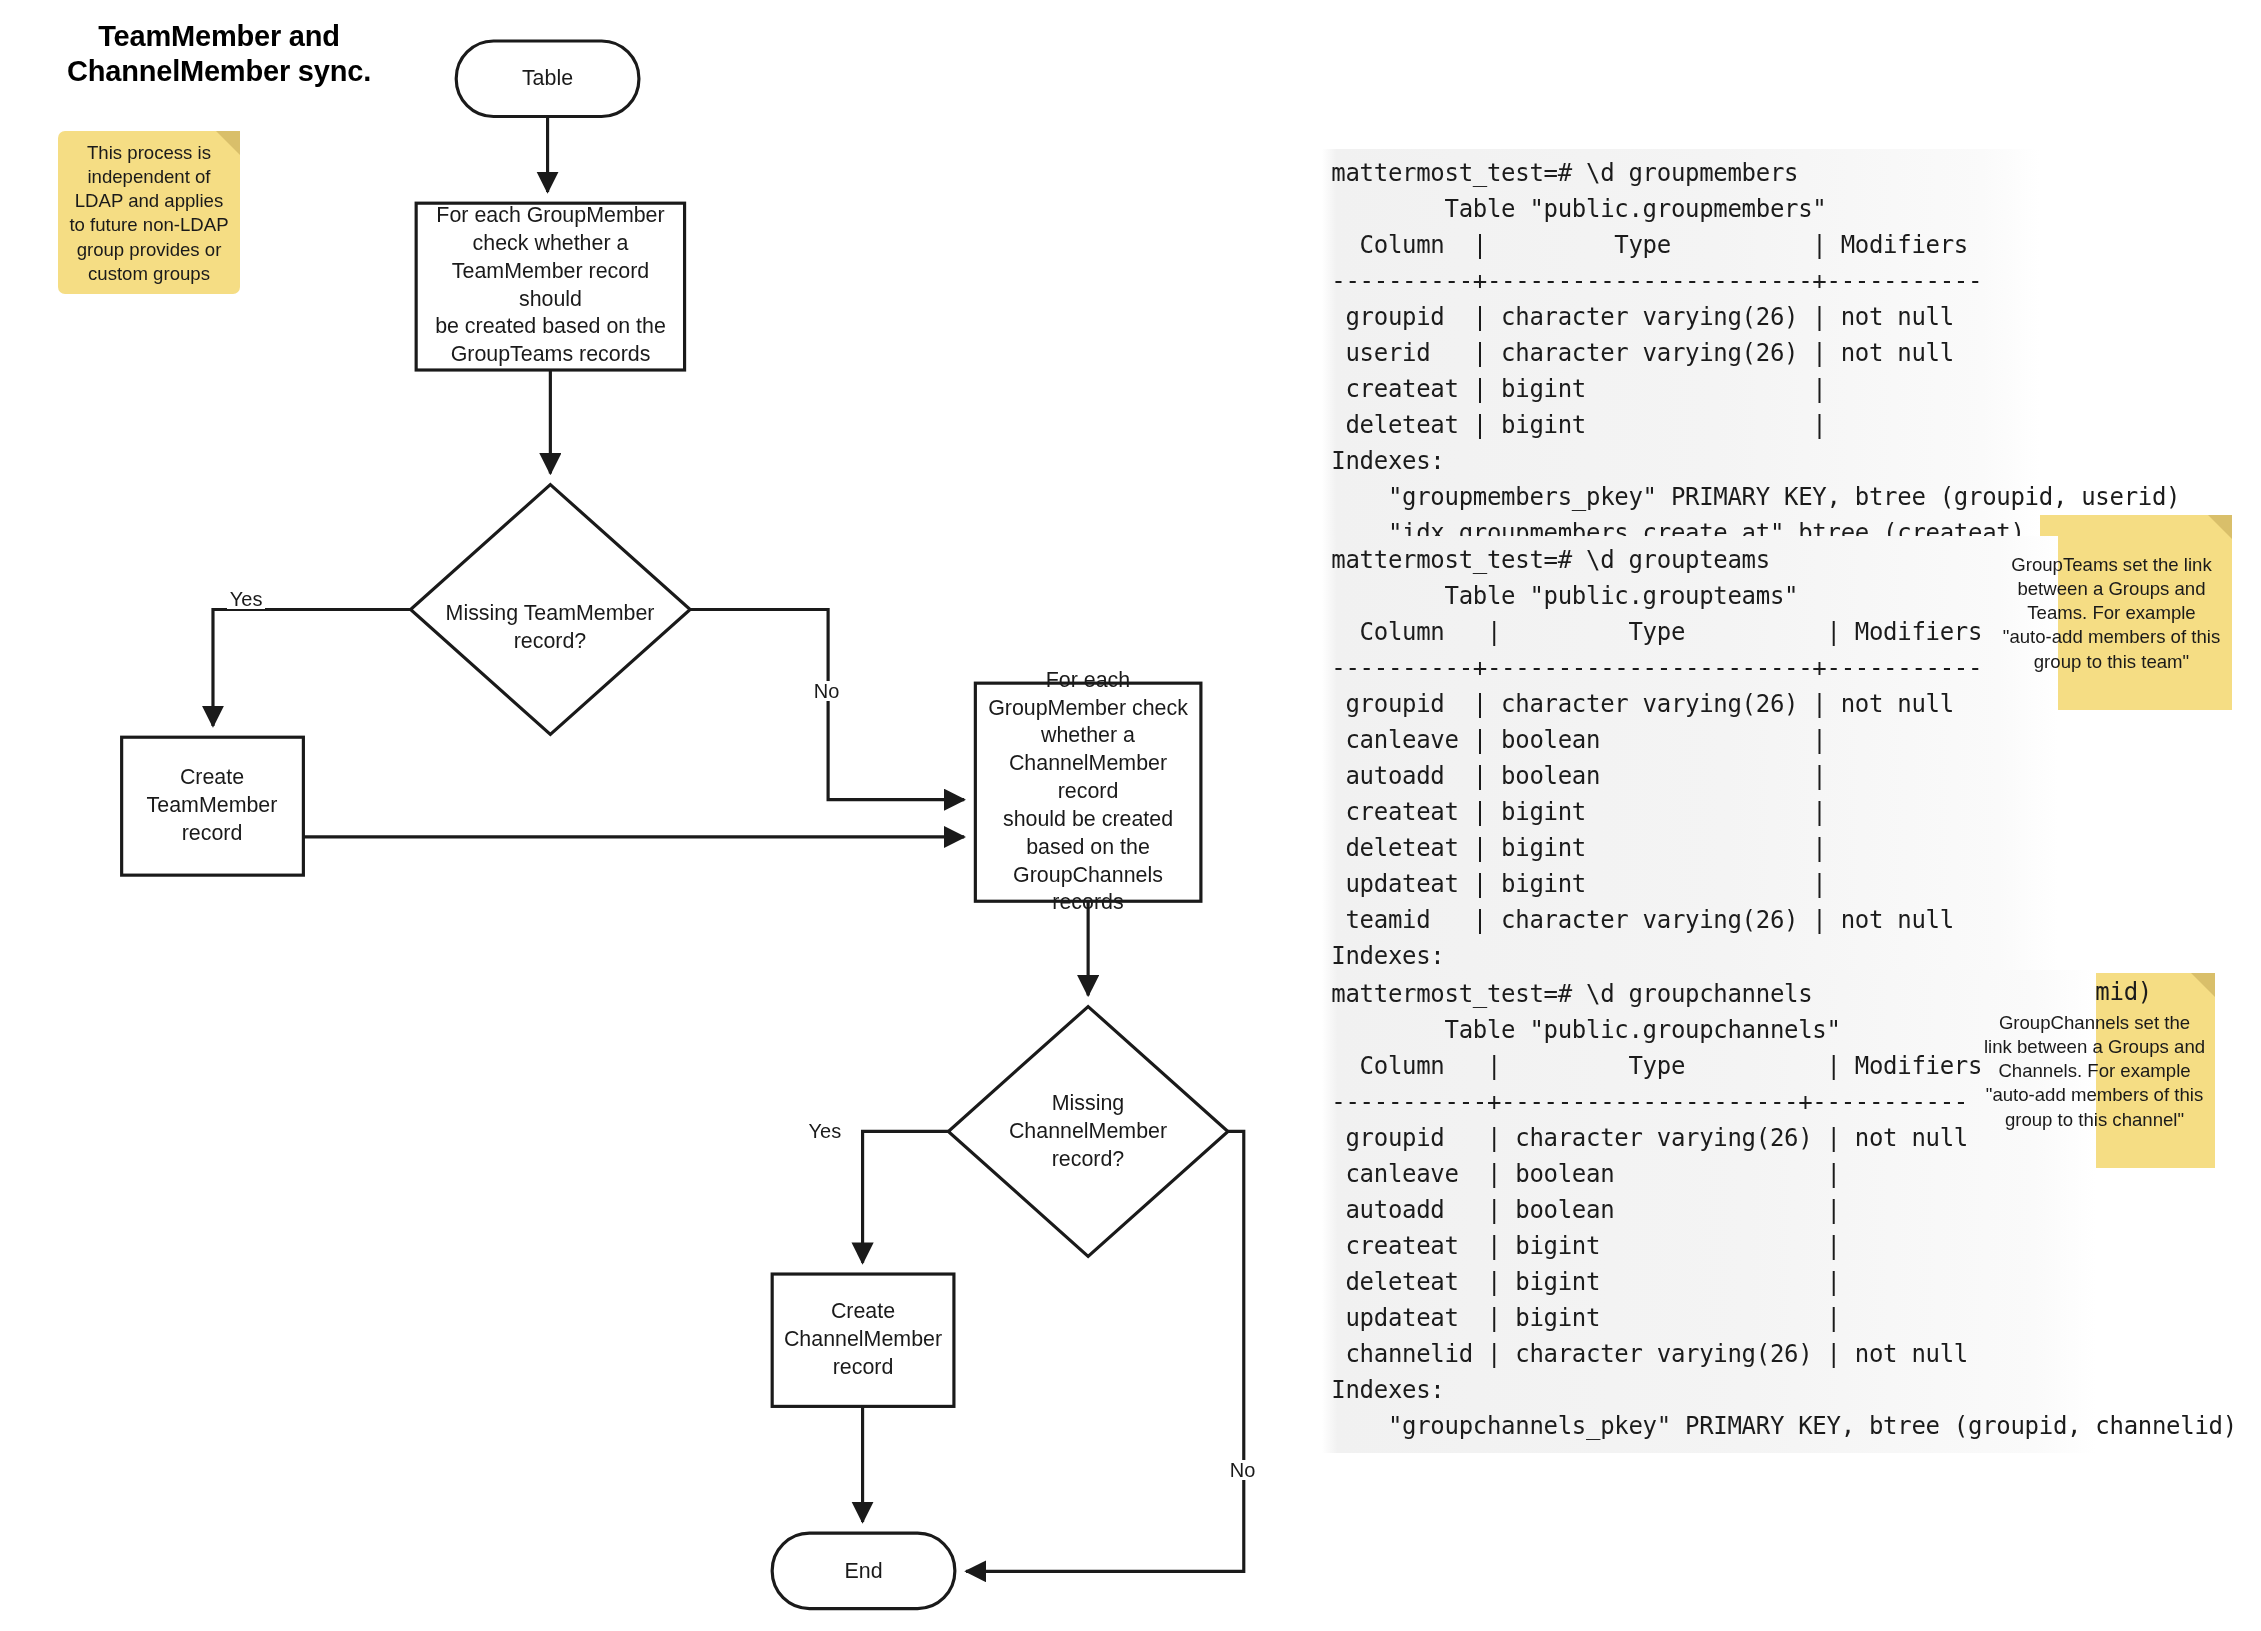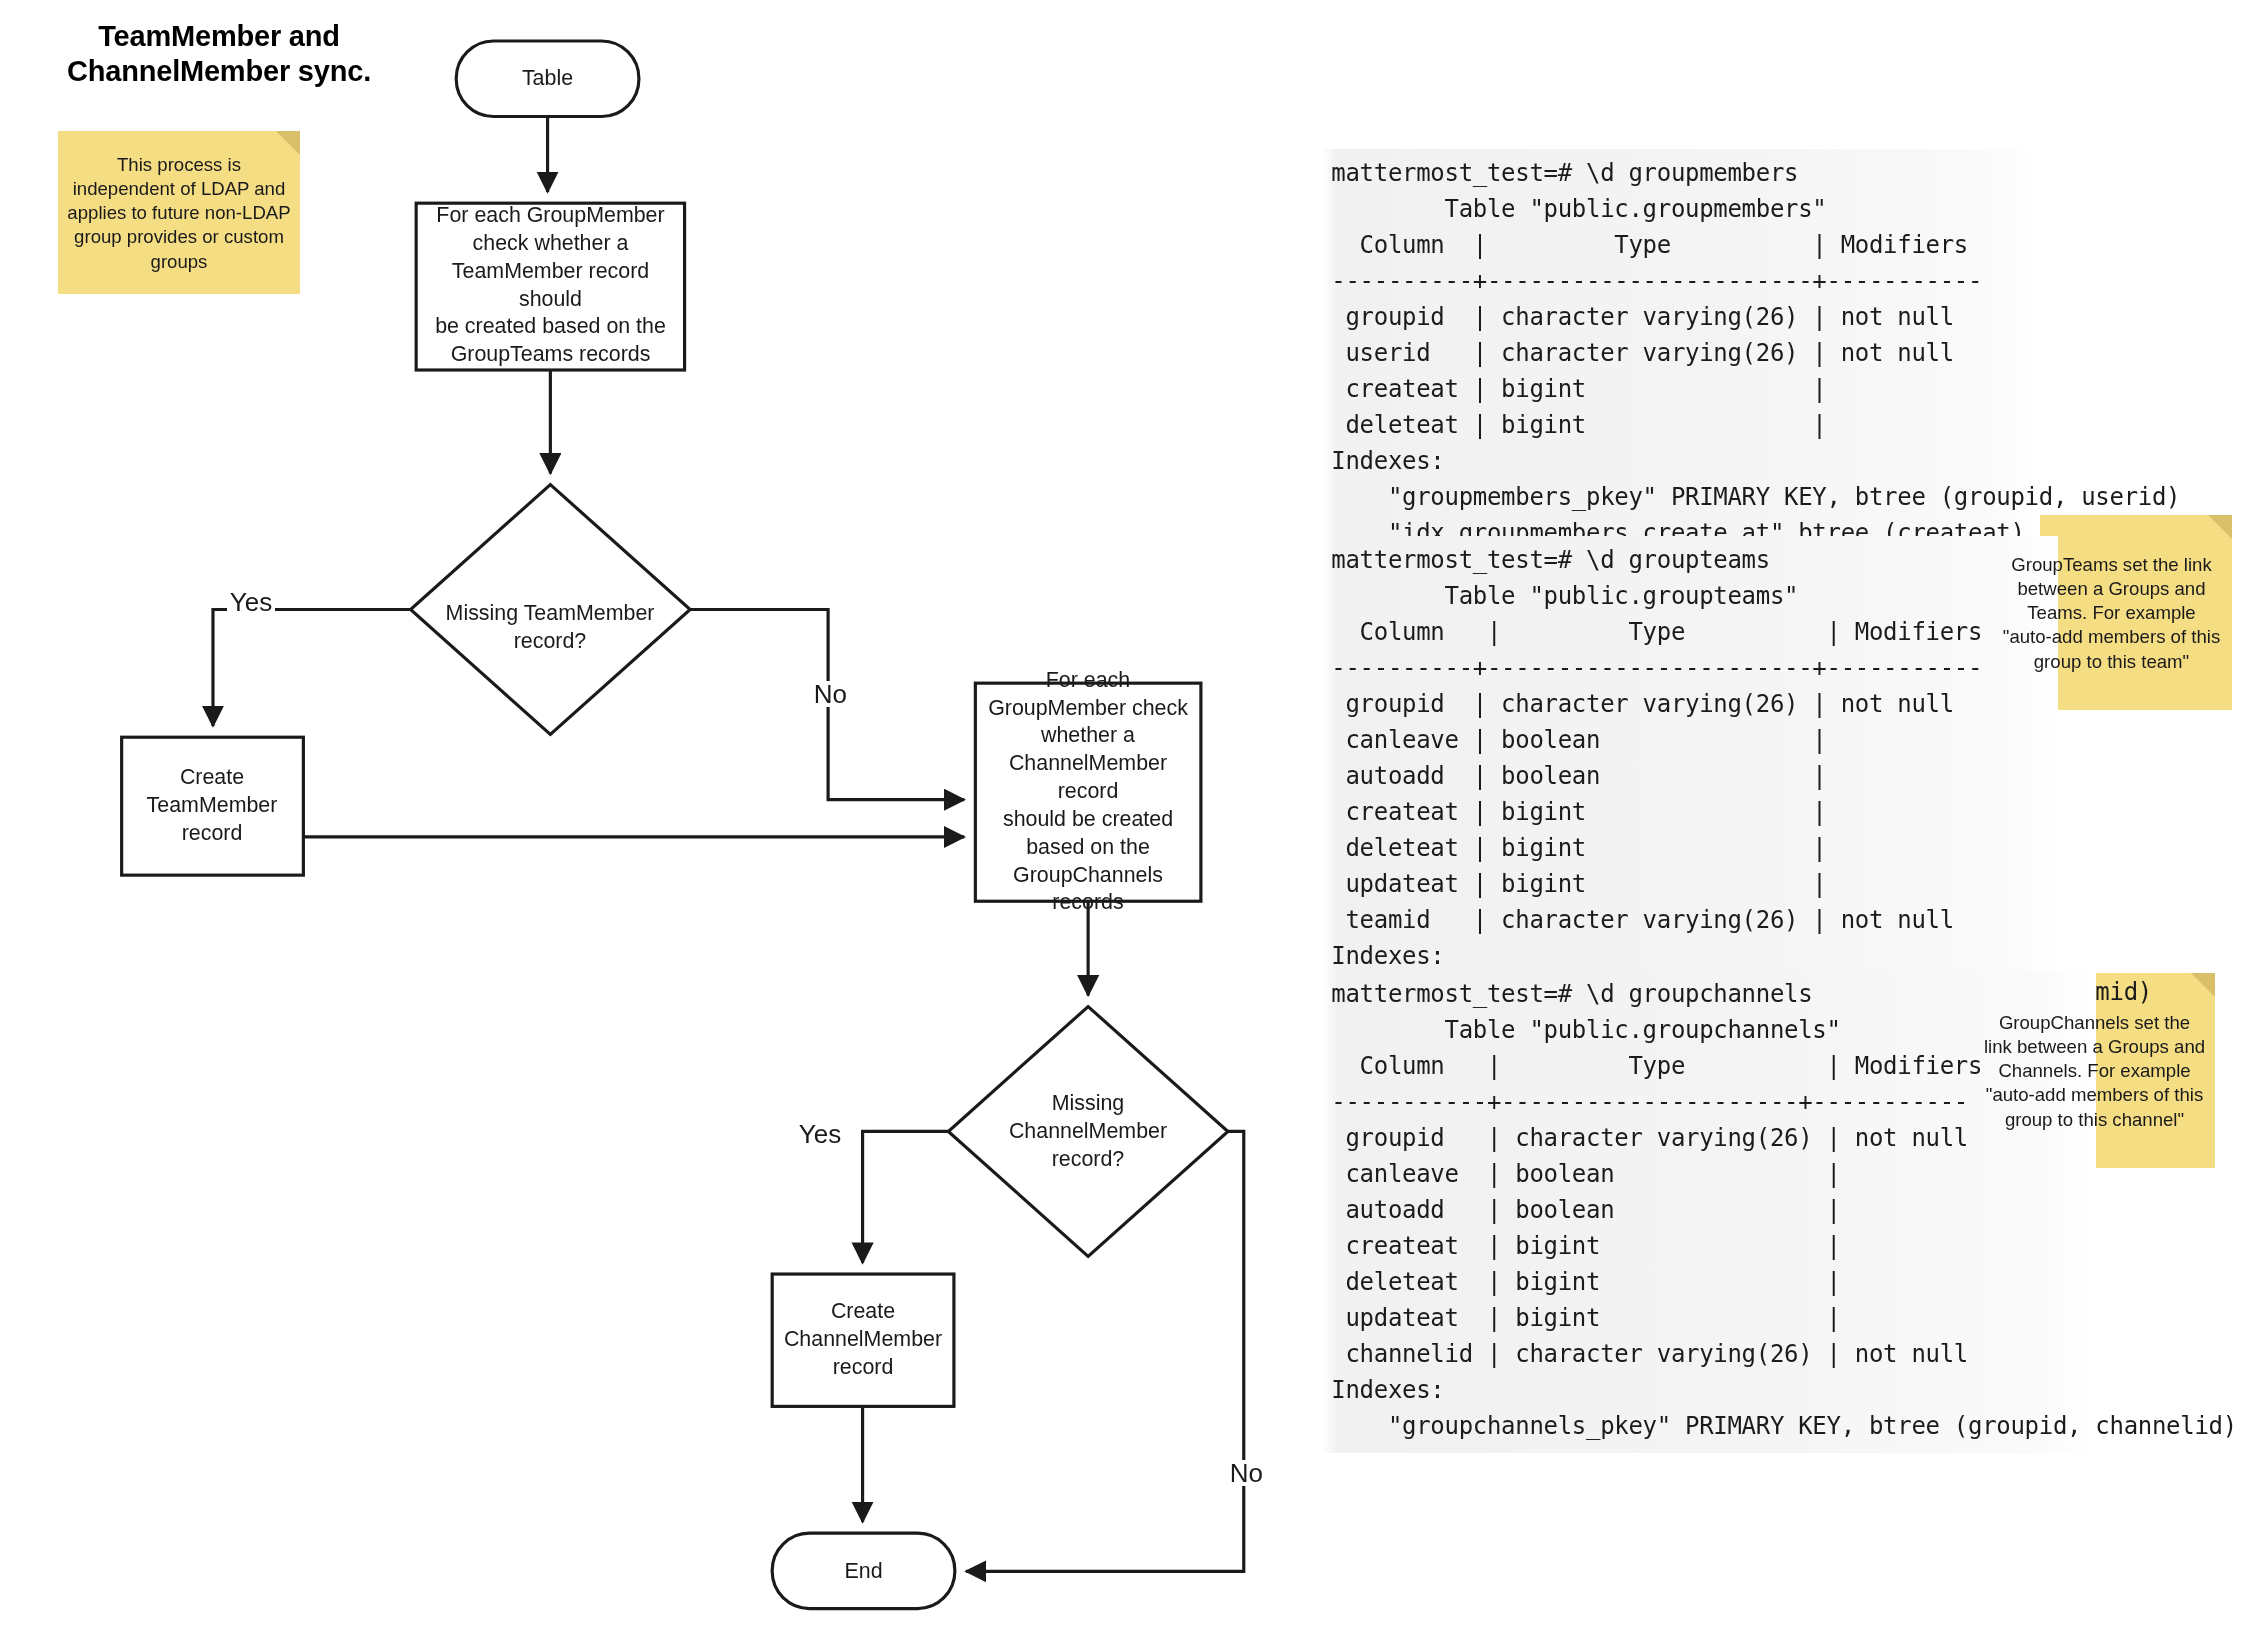--- a/index.html
+++ b/index.html
@@ -65,21 +65,21 @@
     border-top: 24px solid #d9bf6a;
   }
   .note .inner { position: relative; z-index: 2; width: 100%; white-space: pre-line; }
   .note .shadow {
     position: absolute;
     left: 3.7px; right: -3.7px; top: 3.7px; bottom: -3.7px;
     background: rgba(0,0,0,0.10);
     z-index: -1;
   }
 
-  #note-ldap      { left: 58px;  top: 131px;  width: 242px; height: 163px; }
+  #note-ldap      { left: 58px;  top: 131px;  width: 182px; height: 163px; border-radius: 7px; }
   #note-teams     { left: 1991px; top: 515px;  width: 241px; height: 195px; }
   #note-channels  { left: 1974px; top: 973px; width: 241px; height: 195px; }
 
   
   .terminal {
     position: absolute;
     font-family: "DejaVu Sans Mono", monospace;
     font-size: 24px;
     line-height: 36px;
     color: #1b1b1b;
@@ -102,21 +102,21 @@
     color: #1a1a1a;
     display: flex;
     align-items: center;
     justify-content: center;
     box-sizing: border-box;
     white-space: pre-line;
     pointer-events: none;
   }
   .edge-label {
     position: absolute;
-    font-size: 26px;
+    font-size: 20px;
     color: #1a1a1a;
     background: #ffffff;
     padding: 0 2.8px;
     line-height: 1;
   }
 </style>
 </head>
 <body>
 
 <div class="canvas">

